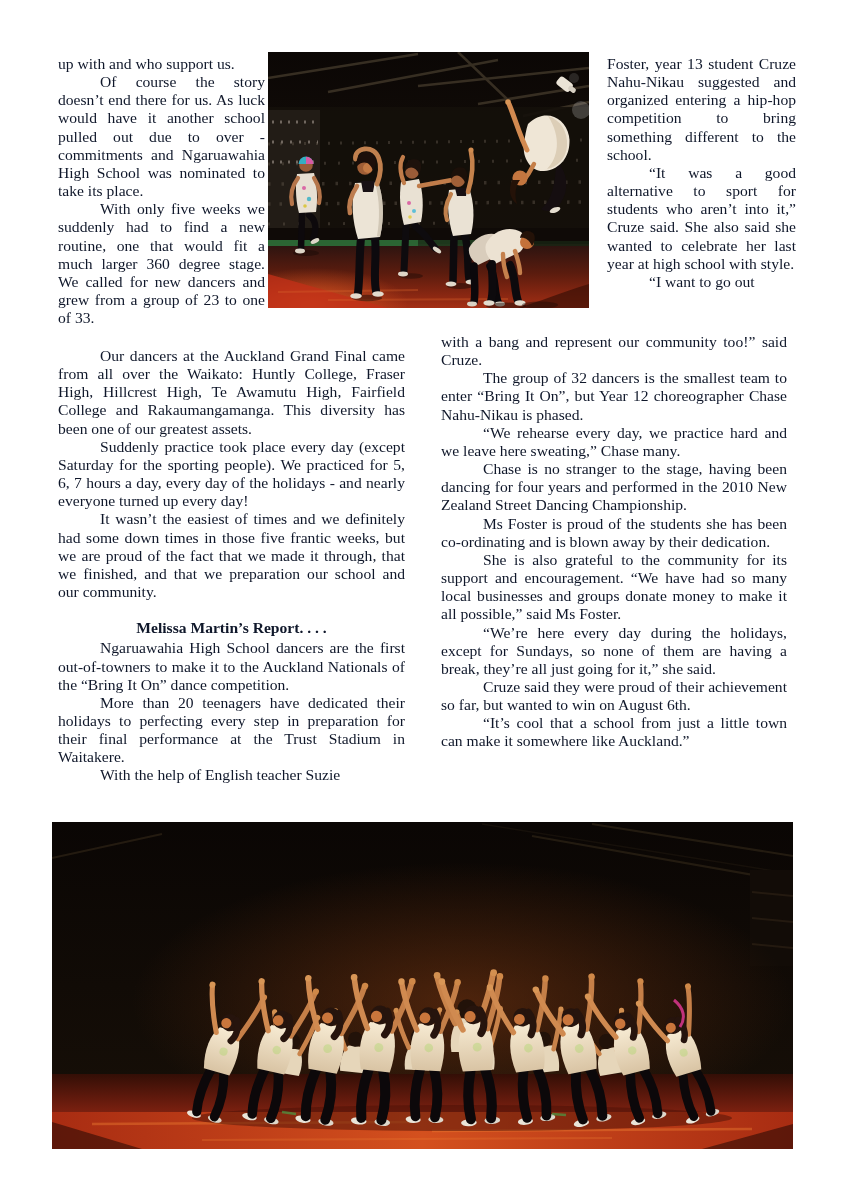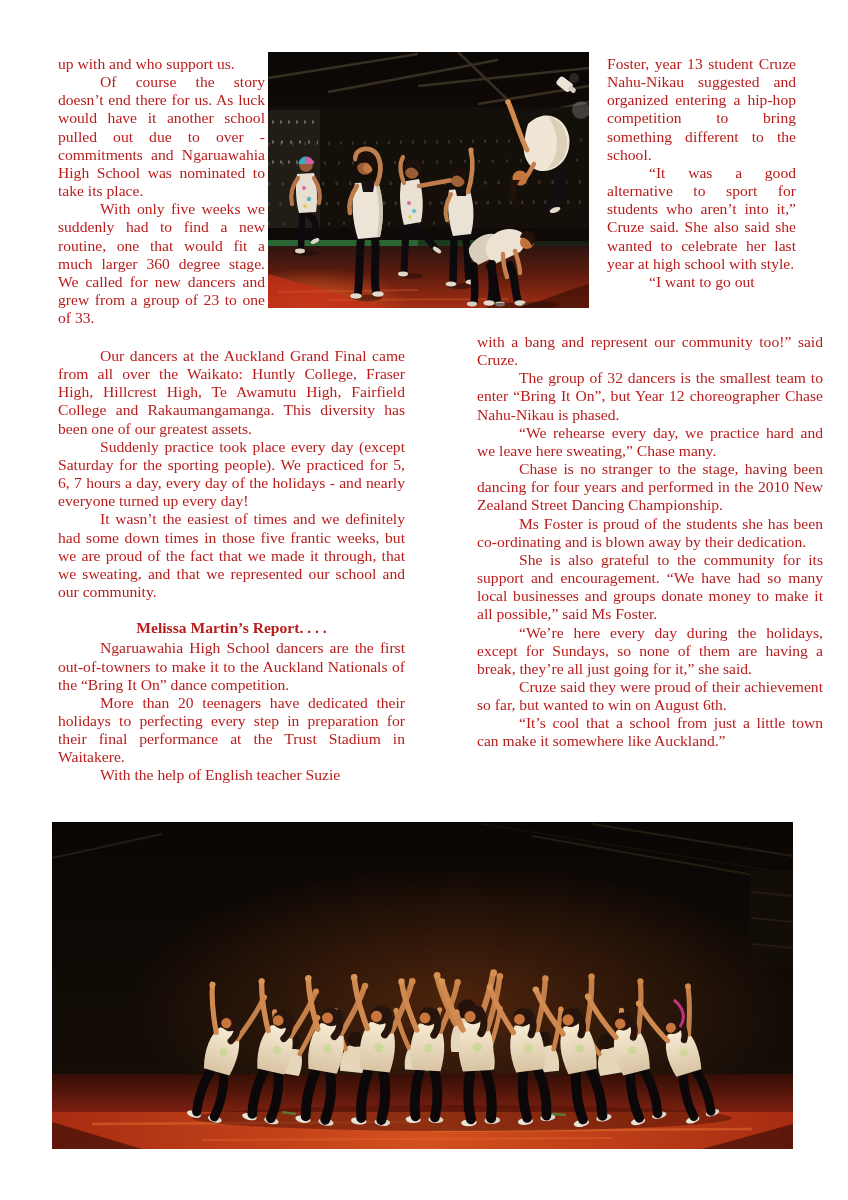--- a/index.html
+++ b/index.html
@@ -1,25 +1,25 @@
 <!DOCTYPE html>
 <html><head>
 <meta charset="utf-8">
 <style>
   html,body{margin:0;padding:0;background:#ffffff;}
   .page{position:relative;width:848px;height:1200px;background:#ffffff;overflow:hidden;
-        font-family:"Liberation Serif","DejaVu Serif",serif;color:#b91c1c;}
+        font-family:"Liberation Serif","DejaVu Serif",serif;color:#0f172a;}
   .col{position:absolute;font-size:15.6px;line-height:18.15px;}
   .para{margin:0;text-align:justify;}
   .para.ind{text-indent:42px;}
   .report-heading{margin:18px 0 2px 0;font-weight:bold;text-align:center;}
   #col-lt{left:58px;top:55px;width:207px;}
   #col-rt{left:599px;top:55px;width:189px;margin-left:8px;}
   #col-lm{left:58px;top:347px;width:347px;}
-  #col-rm{left:441px;top:333px;width:346px;margin-left:36px;}
+  #col-rm{left:441px;top:333px;width:346px;}
   .photo{position:absolute;overflow:hidden;}
   #photo-top{left:268px;top:52px;width:321px;height:256px;}
   #photo-bottom{left:52px;top:822px;width:741px;height:327px;}
   .photo svg{display:block;width:100%;height:100%;}
 </style>
 </head>
 <body>
 
 <div class="page">
 
@@ -231,21 +231,21 @@
 
   <div class="col" id="col-rt">
     <p class="para">Foster, year 13 student Cruze Nahu-Nikau suggested and organized entering a hip-hop competition to bring something different to the school.</p>
     <p class="para ind">“It was a good alternative to sport for students who aren’t into it,” Cruze said. She also said she wanted to celebrate her last year at high school with style.</p>
     <p class="para ind">“I want to go out</p>
   </div>
 
   <div class="col" id="col-lm">
     <p class="para ind">Our dancers at the Auckland Grand Final came from all over the Waikato: Huntly College, Fraser High, Hillcrest High, Te Awamutu High, Fairfield College and Rakaumangamanga. This diversity has been one of our greatest assets.</p>
     <p class="para ind">Suddenly practice took place every day (except Saturday for the sporting people). We practiced for 5, 6, 7 hours a day, every day of the holidays - and nearly everyone turned up every day!</p>
-    <p class="para ind">It wasn’t the easiest of times and we definitely had some down times in those five frantic weeks, but we are proud of the fact that we made it through, that we sweating, and that we represented our school and our community.</p>
+    <p class="para ind">It wasn’t the easiest of times and we definitely had some down times in those five frantic weeks, but we are proud of the fact that we made it through, that we finished, and that we preparation our school and our community.</p>
     <p class="para report-heading">Melissa Martin’s Report. . . .</p>
     <p class="para ind">Ngaruawahia High School dancers are the first out-of-towners to make it to the Auckland Nationals of the “Bring It On” dance competition.</p>
     <p class="para ind">More than 20 teenagers have dedicated their holidays to perfecting every step in preparation for their final performance at the Trust Stadium in Waitakere.</p>
     <p class="para ind">With the help of English teacher Suzie</p>
   </div>
 
   <div class="col" id="col-rm">
     <p class="para">with a bang and represent our community too!” said Cruze.</p>
     <p class="para ind">The group of 32 dancers is the smallest team to enter “Bring It On”, but Year 12 choreographer Chase Nahu-Nikau is phased.</p>
     <p class="para ind">“We rehearse every day, we practice hard and we leave here sweating,” Chase many.</p>

